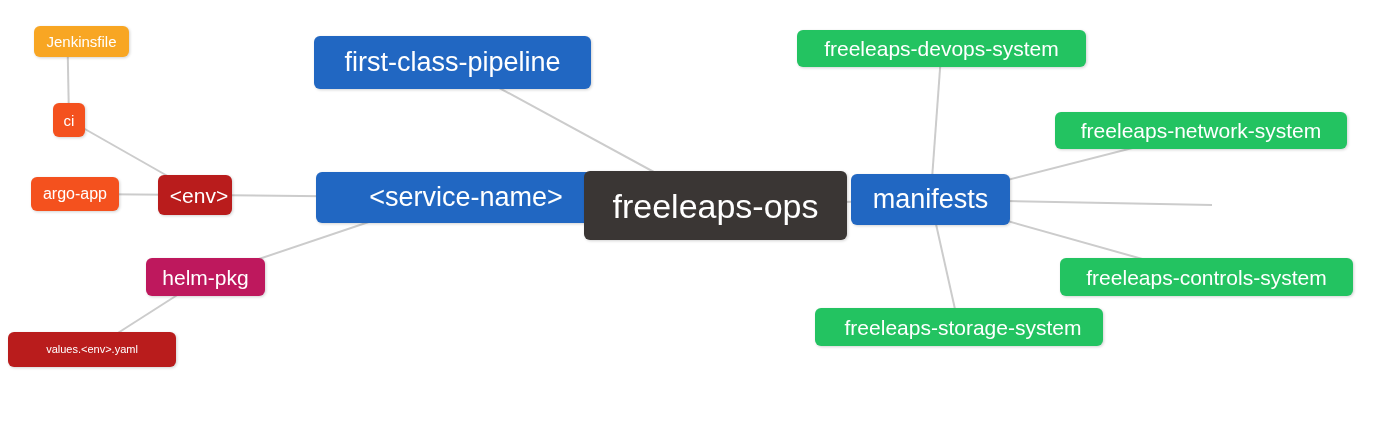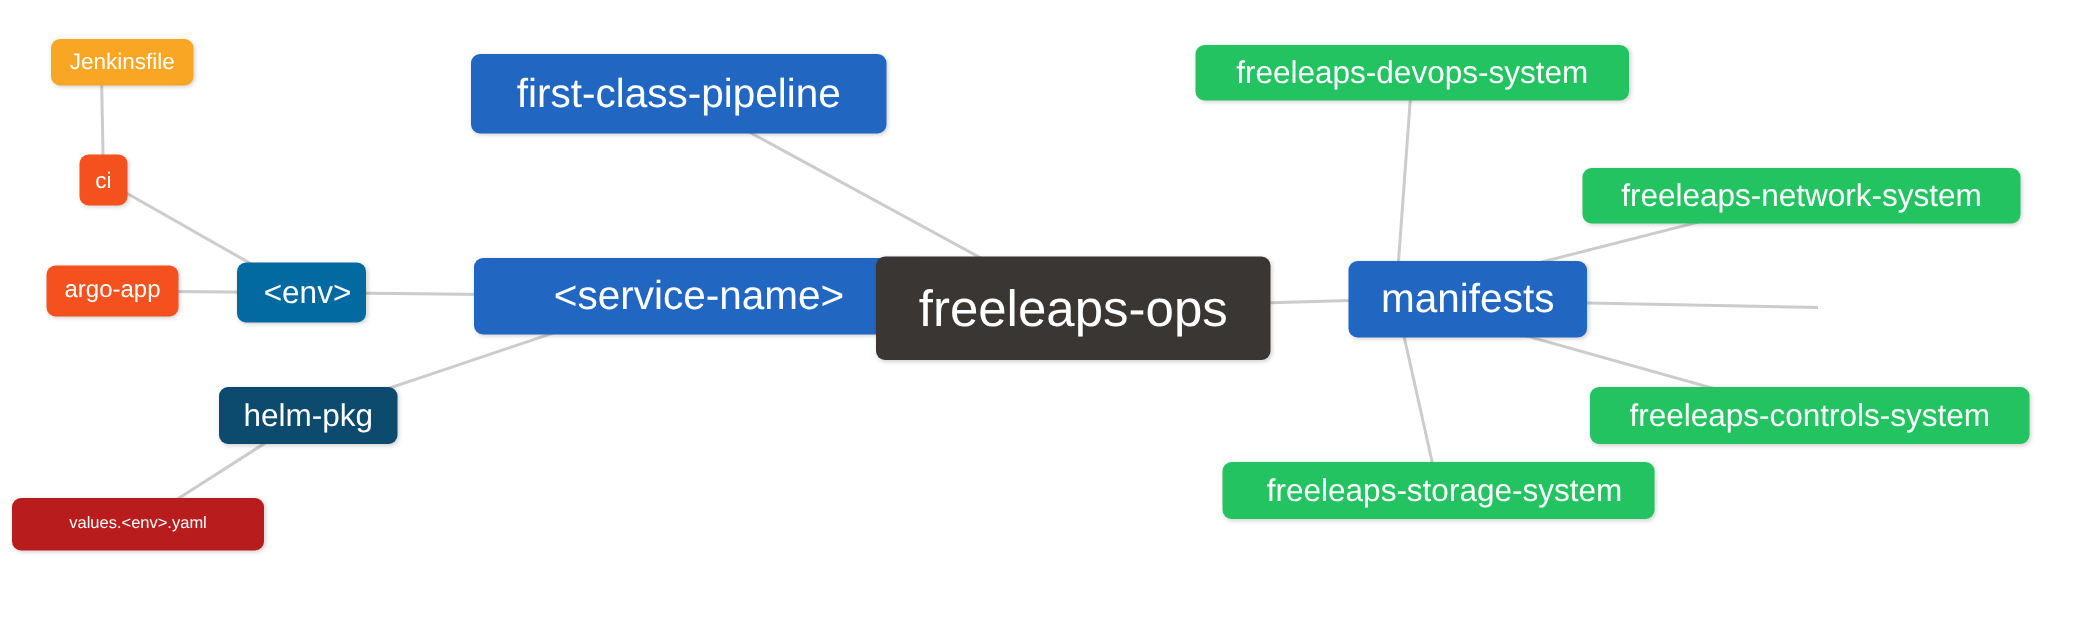--- a/index.html
+++ b/index.html
@@ -63,39 +63,39 @@
 
   <div class="node" style="left: 20px; top: 26px; width: 95px; height: 31px; background: rgb(248, 166, 35); color: rgb(255, 255, 255); font-size: 15px; margin-left: 14px;">
       <span class="node-label">Jenkinsfile</span>
     </div>
   <div class="node" style="left: 53px; top: 103px; width: 32px; height: 34px; background: rgb(244, 81, 30); color: rgb(255, 255, 255); font-size: 15px;">
       <span class="node-label">ci</span>
     </div>
   <div class="node" style="left: 31px; top: 177px; width: 88px; height: 34px; background: rgb(244, 81, 30); color: rgb(255, 255, 255); font-size: 16px;">
       <span class="node-label">argo-app</span>
     </div>
-  <div class="node" style="left: 158px; top: 175px; width: 86px; height: 40px; background: #0369a1; color: rgb(255, 255, 255); font-size: 21px; padding-left: 16px;">
+  <div class="node" style="left: 158px; top: 175px; width: 74px; height: 40px; background: #b91c1c; color: rgb(255, 255, 255); font-size: 21px; padding-left: 16px;">
       <span class="node-label">&lt;env&gt;</span>
     </div>
-  <div class="node" style="left: 146px; top: 258px; width: 119px; height: 38px; background: #0c4a6e; color: rgb(255, 255, 255); font-size: 21px;">
+  <div class="node" style="left: 146px; top: 258px; width: 119px; height: 38px; background: #be185d; color: rgb(255, 255, 255); font-size: 21px;">
       <span class="node-label">helm-pkg</span>
     </div>
   <div class="node" style="left: 8px; top: 332px; width: 168px; height: 35px; background: #b91c1c; color: rgb(255, 255, 255); font-size: 11px;">
       <span class="node-label">values.&lt;env&gt;.yaml</span>
     </div>
   <div class="node" style="left: 314px; top: 36px; width: 277px; height: 53px; background: rgb(33, 103, 194); color: rgb(255, 255, 255); font-size: 27px;">
       <span class="node-label">first-class-pipeline</span>
     </div>
   <div class="node" style="left: 316px; top: 172px; width: 300px; height: 51px; background: rgb(33, 103, 194); color: rgb(255, 255, 255); font-size: 27px;">
       <span class="node-label">&lt;service-name&gt;</span>
     </div>
   <div class="node" style="left: 584px; top: 171px; width: 263px; height: 69px; background: rgb(58, 54, 52); color: rgb(255, 255, 255); font-size: 34px;">
       <span class="node-label">freeleaps-ops</span>
     </div>
-  <div class="node" style="left: 851px; top: 174px; width: 159px; height: 51px; background: rgb(33, 103, 194); color: rgb(255, 255, 255); font-size: 27px; margin-left: 48px;">
+  <div class="node" style="left: 851px; top: 174px; width: 159px; height: 51px; background: rgb(33, 103, 194); color: rgb(255, 255, 255); font-size: 27px;">
       <span class="node-label">manifests</span>
     </div>
   <div class="node" style="left: 797px; top: 30px; width: 289px; height: 37px; background: rgb(35, 195, 97); color: rgb(255, 255, 255); font-size: 21px;">
       <span class="node-label">freeleaps-devops-system</span>
     </div>
   <div class="node" style="left: 1055px; top: 112px; width: 292px; height: 37px; background: rgb(35, 195, 97); color: rgb(255, 255, 255); font-size: 21px;">
       <span class="node-label">freeleaps-network-system</span>
     </div>
   <div class="node" style="left: 1060px; top: 258px; width: 293px; height: 38px; background: rgb(35, 195, 97); color: rgb(255, 255, 255); font-size: 21px;">
       <span class="node-label">freeleaps-controls-system</span>

